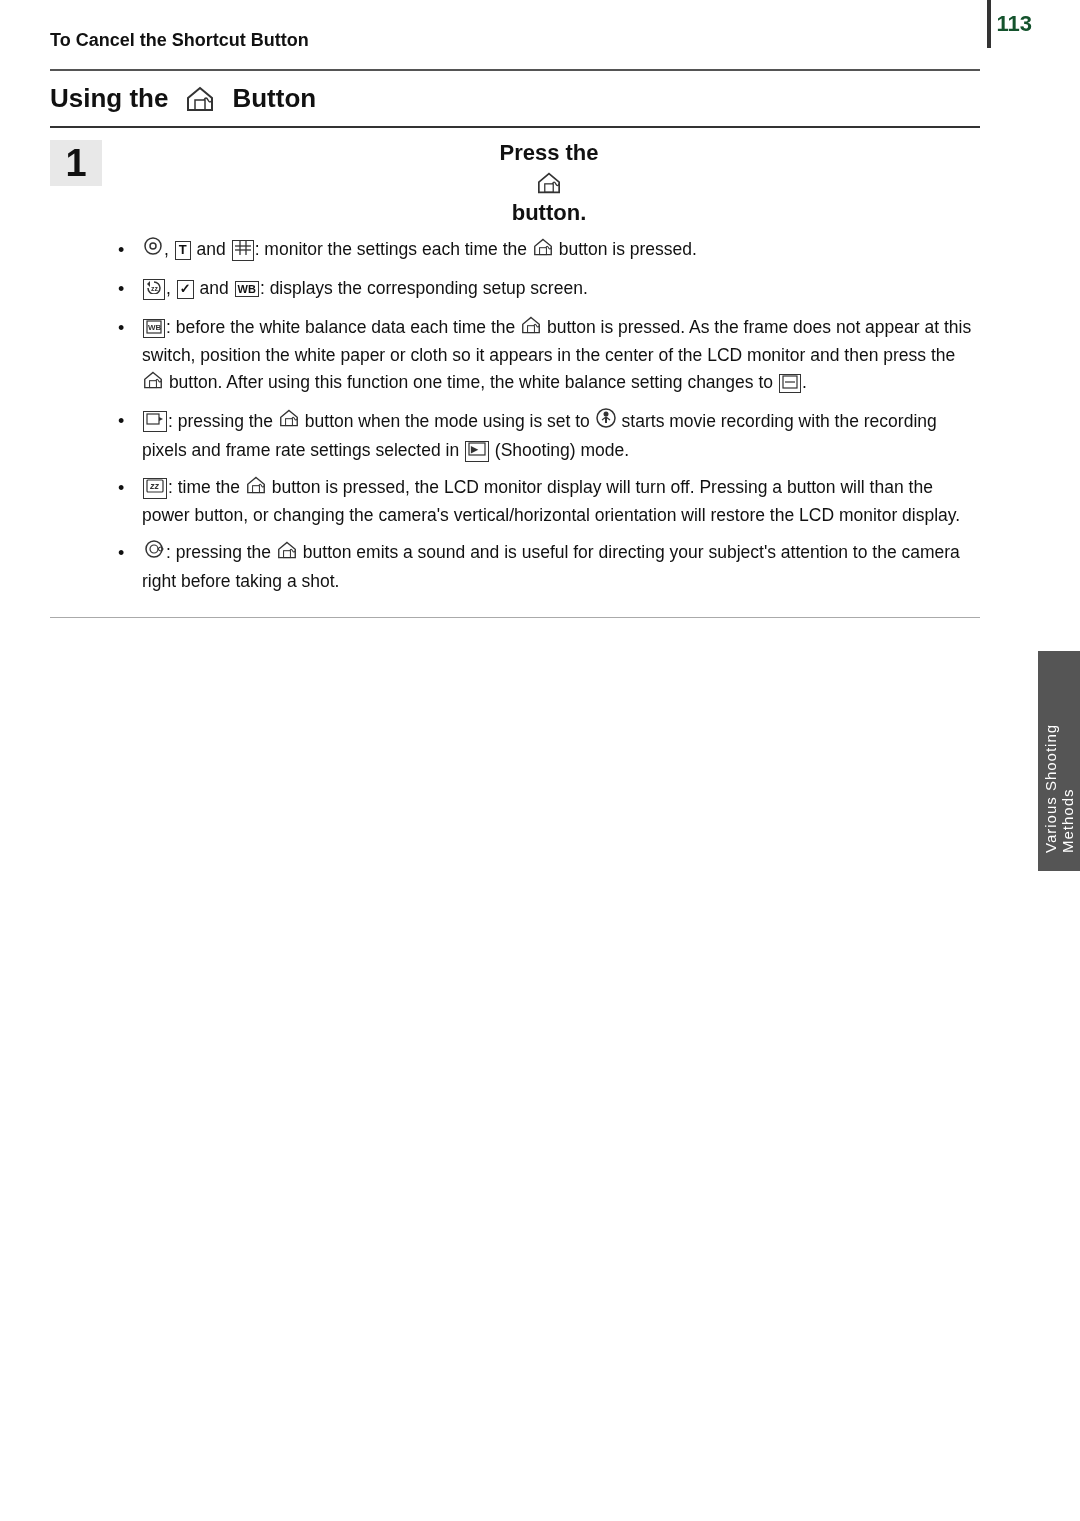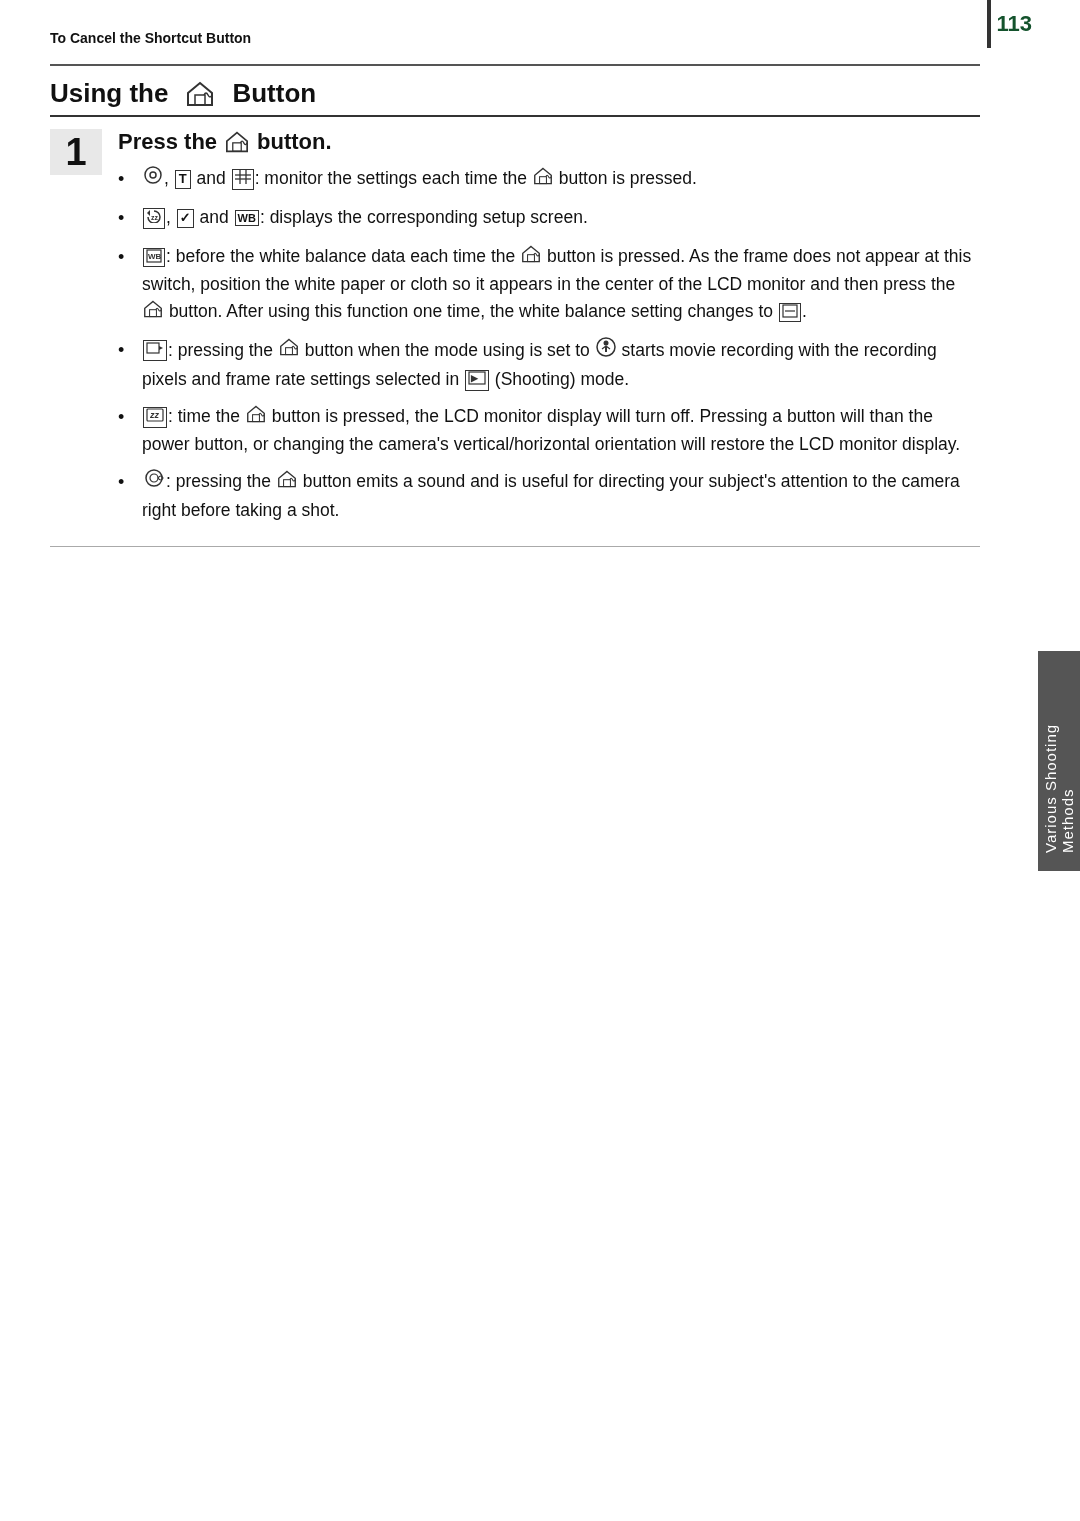--- a/index.html
+++ b/index.html
@@ -61,33 +61,33 @@
       padding-right: 100px;
     }
 
     
     .cancel-section {
       margin-top: 10px;
       margin-bottom: 18px;
     }
     .cancel-title {
       font-weight: bold;
-      font-size: 14px;
+      font-size: 18px;
       margin-bottom: 4px;
     }
     .cancel-body {
       font-size: 18px;
     }
 
     
     .section-header {
       font-size: 26px;
       font-weight: bold;
       border-bottom: 2px solid #333;
-      padding-bottom: 6px;
+      padding-bottom: 12px;
       margin-bottom: 0;
       display: flex;
       align-items: center;
       gap: 16px;
     }
 
     
     .step-row {
       display: flex;
       align-items: flex-start;
@@ -111,20 +111,21 @@
     .step-content {
       flex: 1;
     }
     .step-title {
       font-size: 22px;
       font-weight: bold;
       display: flex;
       align-items: center;
       gap: 6px;
       margin-bottom: 10px;
+      flex-direction: column;
     }
 
     
     .bullet-list {
       list-style: none;
       padding: 0;
       margin: 0;
     }
     .bullet-list li {
       display: flex;

